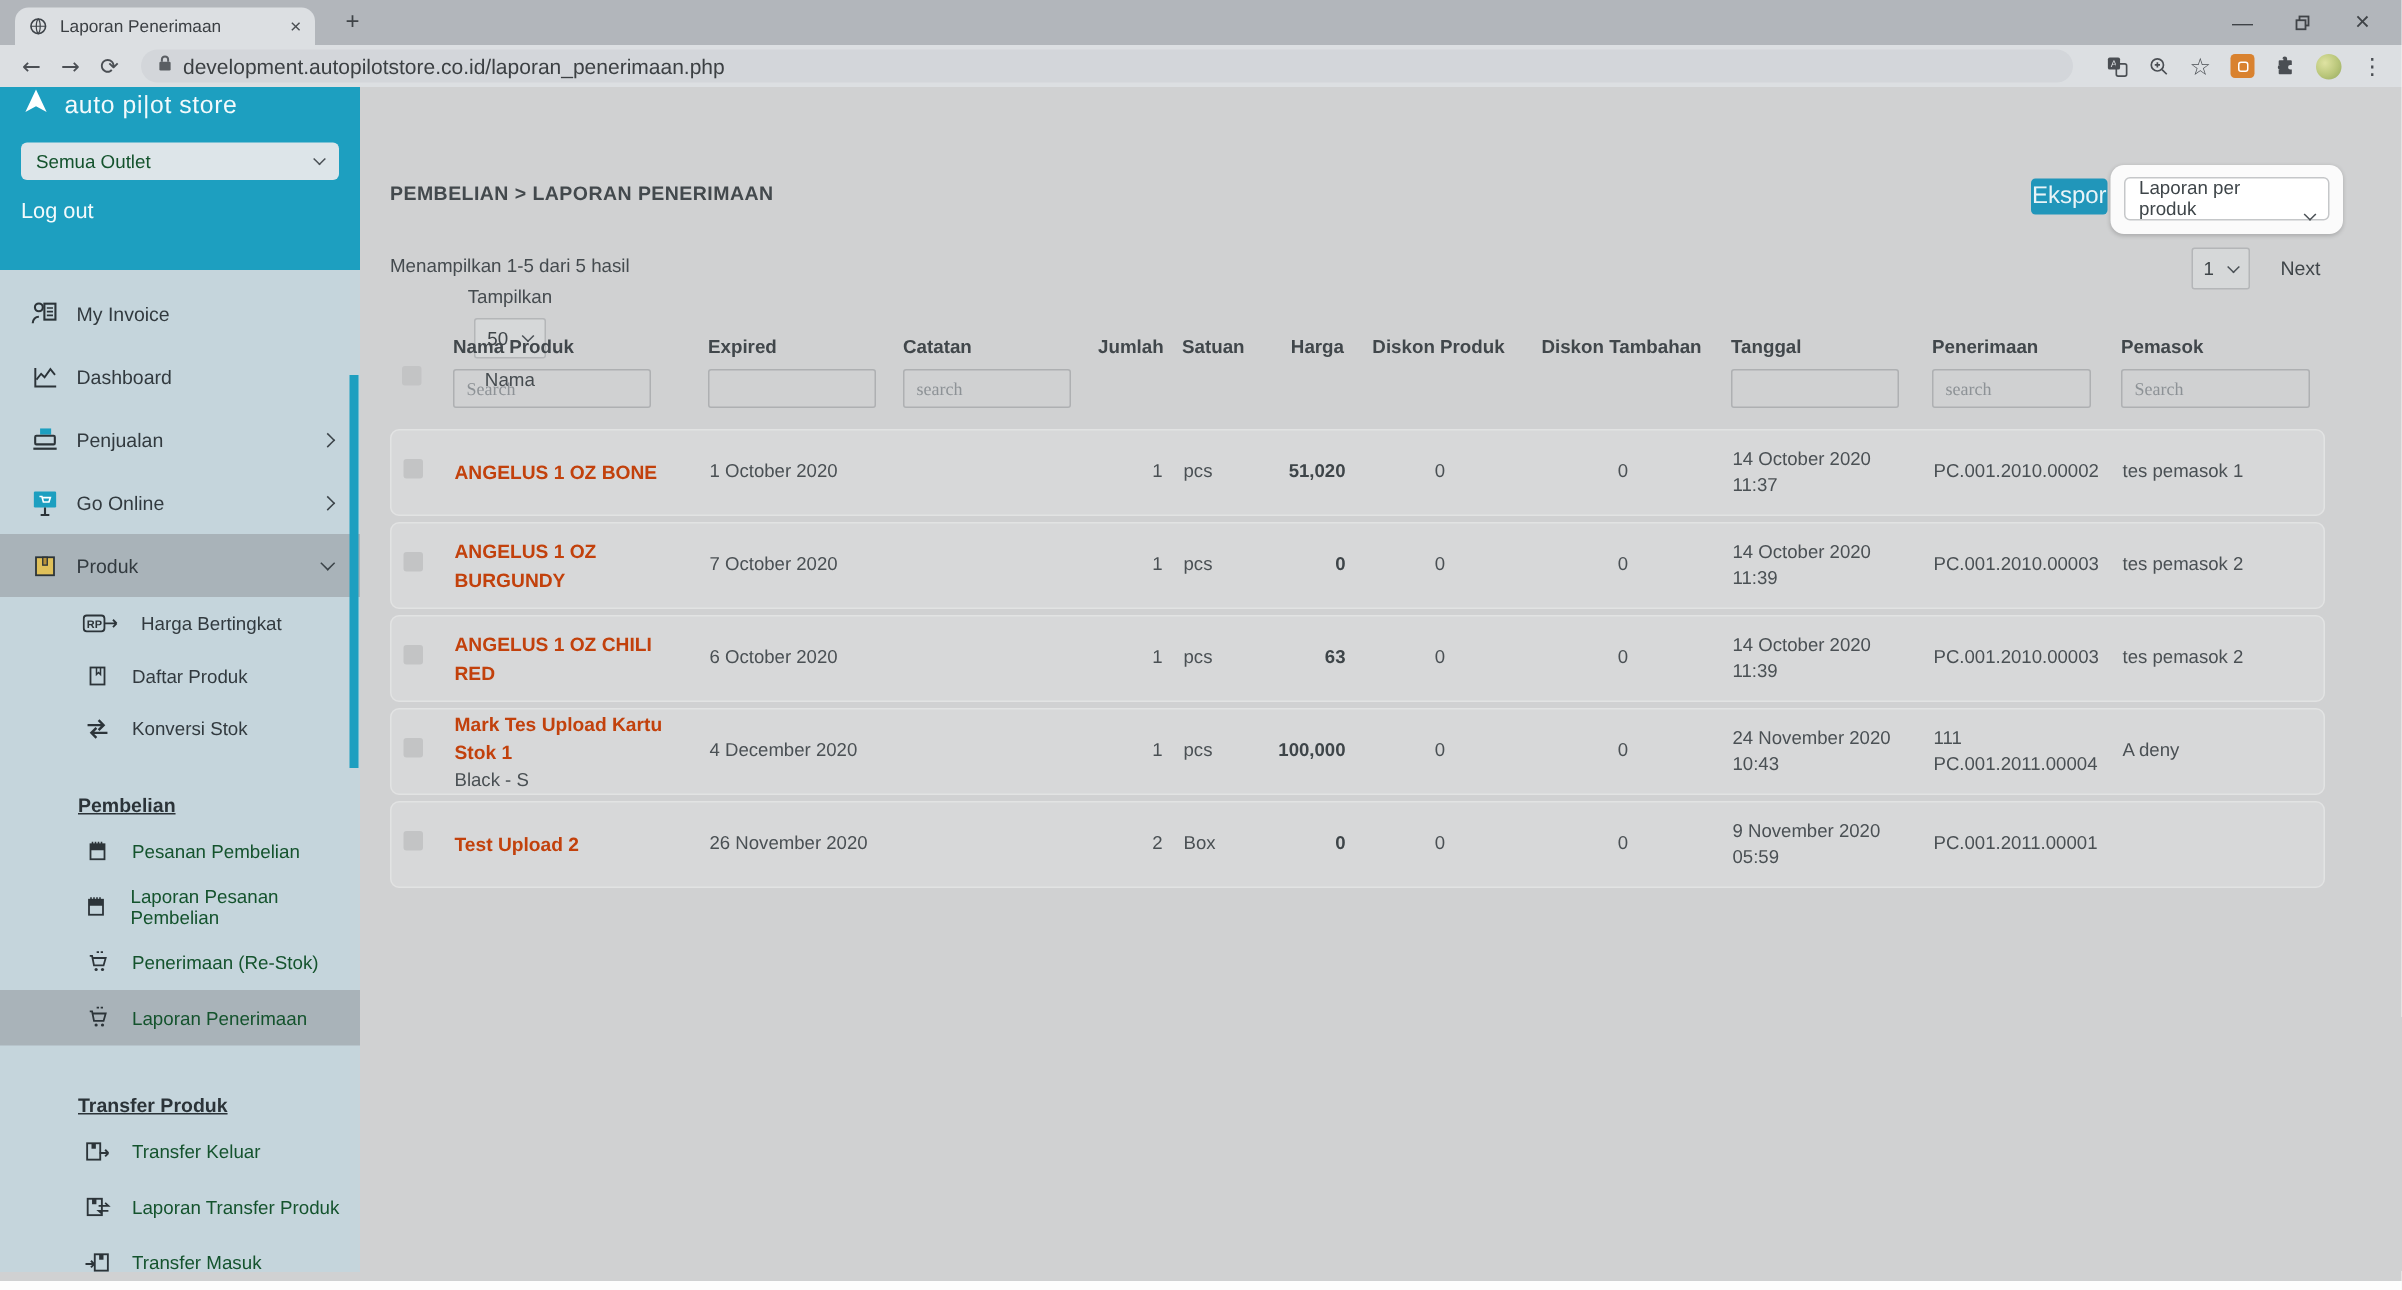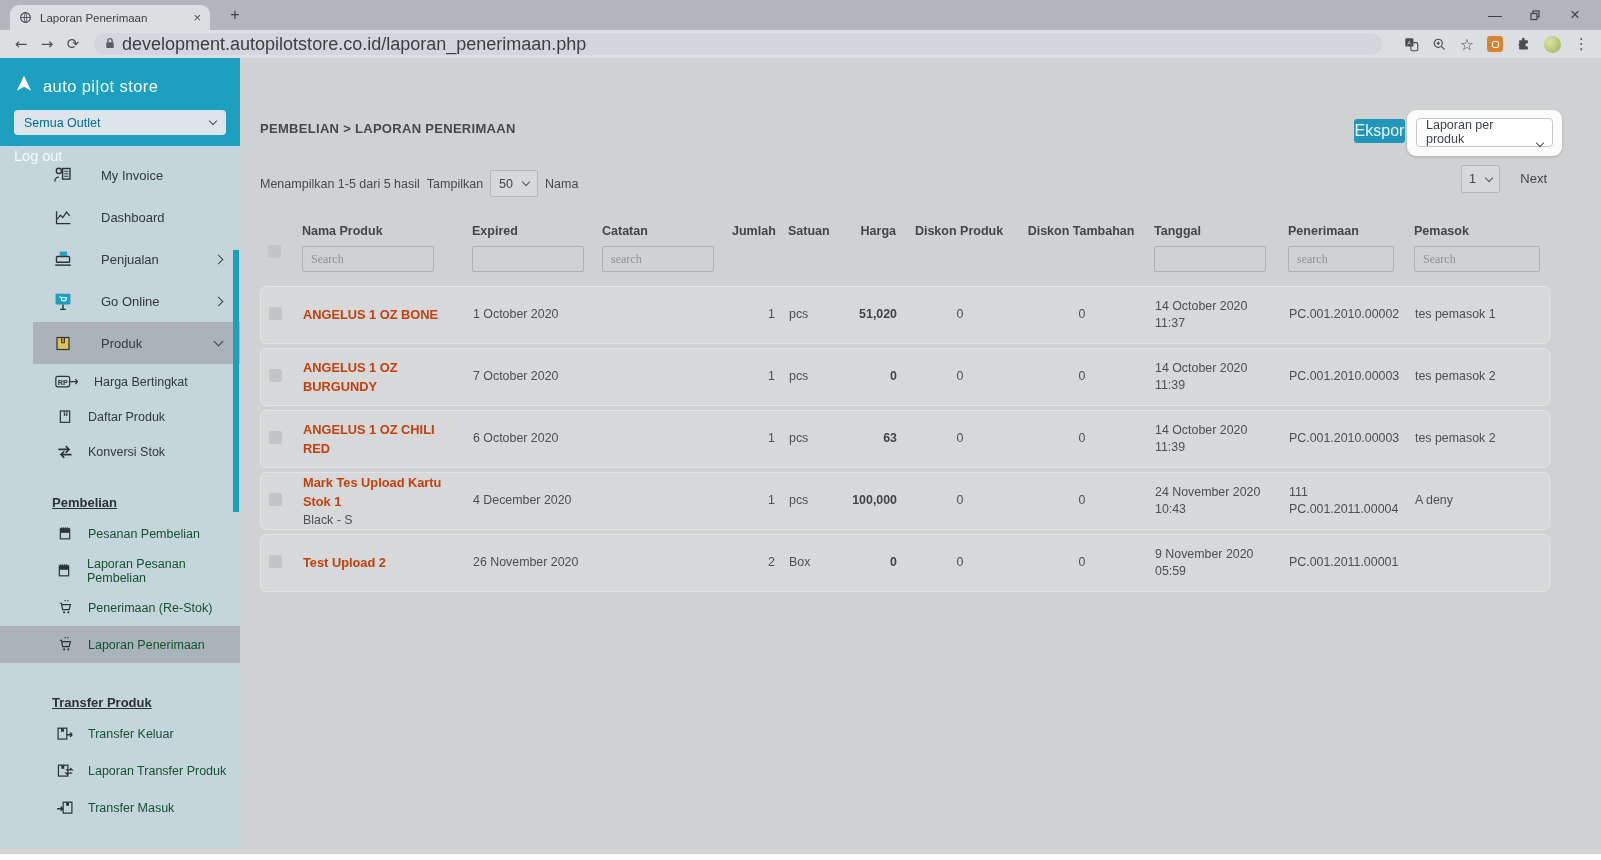--- a/index.html
+++ b/index.html
@@ -17,45 +17,45 @@
   .win-controls { position:absolute; right:6px; top:0; height:30px; display:flex; }
   .win-btn { width:40px; height:30px; display:flex; align-items:center; justify-content:center;
     color:#3f4347; font-size:14px; }
   .toolbar { position:absolute; top:30px; left:0; width:1601px; height:28px; background:#dcdfe2;
     display:flex; align-items:center; }
   .navbtn { width:26px; height:24px; display:flex; align-items:center; justify-content:center;
     color:#4b4f54; font-size:15px; font-family:"DejaVu Sans", sans-serif; }
   .toolbar .navgroup { display:flex; margin-left:8px; }
   .addr { height:22px; background:#d3d6da; border-radius:11px; display:flex; align-items:center;
     padding:0 11px; margin-left:8px; width:1288px; gap:7px; }
-  .url { font-size:18px; color:#3c4043; }
+  .url { font-size:14px; color:#3c4043; }
   .tool-right { margin-left:auto; display:flex; gap:13px; align-items:center; padding-right:12px; }
   .tbicon { color:#4a4e53; font-size:14px; font-family:"DejaVu Sans", sans-serif; display:flex;
     align-items:center; justify-content:center; }
   .ext-orange { width:16px; height:16px; background:#d9822f; border-radius:3px; display:flex;
     align-items:center; justify-content:center; }
   .ext-orange i { display:block; width:7px; height:7px; border:1.5px solid #fff; border-radius:2px; }
   .avatar { width:17px; height:17px; border-radius:50%;
     background:radial-gradient(circle at 35% 35%, #dfe3a2, #b9c67a 55%, #93a85f); }
 
   
   .app { position:absolute; top:58px; left:0; width:1601px; height:796px; background:#d0d1d2; }
   .bottom-strip { position:absolute; bottom:0; left:0; width:1601px; height:6px; background:#fdfdfd; }
 
   
   .sidebar { position:absolute; left:0; top:0; width:240px; height:790px; background:#c5d5dc; }
-  .sb-head { height:88px; background:#1d9fc0; padding:16px 14px 0 14px; }
+  .sb-head { height:122px; background:#1d9fc0; padding:0 14px 0 14px; }
   .logo-row { display:flex; align-items:center; gap:9px; color:#fff; }
   .logo-text { font-size:16.5px; letter-spacing:.4px; color:#f2fafc; }
   .outlet { margin-top:12px; height:25px; background:#dde5e9; border-radius:4px; display:flex;
-    align-items:center; padding:0 10px; font-size:12.5px; color:#0369a1; }
+    align-items:center; padding:0 10px; font-size:12.5px; color:#14532d; }
   .logout { margin-top:13px; color:#f2fafc; font-size:14.5px; }
   .menu { padding-top:8px; }
-  .sb-item { height:42px; display:flex; align-items:center; padding:0 18px 0 20px; gap:28px;
-    font-size:13px; color:#323a3f;margin-left:33px; }
+  .sb-item { height:42px; display:flex; align-items:center; padding:0 18px 0 20px; gap:11px;
+    font-size:13px; color:#323a3f; }
   .sb-item.active, .section-item.active { background:#a9b3b9; }
   .sb-sub { height:35px; display:flex; align-items:center; padding-left:55px; gap:13px;
     font-size:12.5px; color:#323a3f; }
   .sb-section { margin-top:20px; height:26px; display:flex; align-items:center; padding-left:52px;
     font-size:13px; font-weight:bold; color:#2b3338; text-decoration:underline; }
   .section-item { height:37px; display:flex; align-items:center; padding-left:55px; gap:13px;
     font-size:12.5px; color:#14532d; }
   .chev-right, .chev-down { width:7px; height:7px; border-right:1.6px solid #3c4449;
     border-bottom:1.6px solid #3c4449; display:inline-block; }
   .chev-right { transform:rotate(-45deg); margin-left:auto; }
@@ -71,21 +71,21 @@
     color:#43494d; letter-spacing:.3px; }
   .export-btn { position:absolute; right:196px; top:61px; width:51px; height:24px; background:#2196ba;
     color:#e9f4f8; font-size:16px; border-radius:3px; display:flex; align-items:center; justify-content:center; }
   .hl-box { position:absolute; right:39px; top:52px; width:155px; height:46px; background:#fbfbfb;
     border-radius:9px; box-shadow:0 1px 3px rgba(0,0,0,.18); }
   .report-select { position:absolute; left:9px; top:8px; width:137px; height:29px; background:#fff;
     border:1px solid #c5c7c9; border-radius:4px; display:flex; align-items:flex-end; padding:0 9px;
     font-size:12.5px; color:#3e4549; gap:6px; }
   .report-select span { flex:1; }
   .showing { position:absolute; left:20px; top:112px; display:flex; align-items:center; gap:7px;
-    font-size:12.5px; color:#454b4f; }
+    font-size:12.5px; color:#454b4f;flex-direction:column; }
   .size-select { width:48px; height:27px; border:1px solid #b4b6b8; background:#d6d8d9; border-radius:2px;
     display:flex; align-items:center; padding:0 8px; gap:8px; font-size:12.5px; color:#3f4549; }
   .size-select span { flex:1; }
   .page-select { position:absolute; right:101px; top:107px; width:39px; height:28px;
     border:1px solid #b4b6b8; background:#d6d8d9; border-radius:2px; display:flex; align-items:center;
     padding:0 7px; gap:7px; font-size:12.5px; color:#3f4549; }
   .page-select span { flex:1; }
   .next { position:absolute; right:54px; top:113px; font-size:13px; color:#3f4549; }
 
   .table { position:absolute; left:20px; top:160px; width:1290px; }

